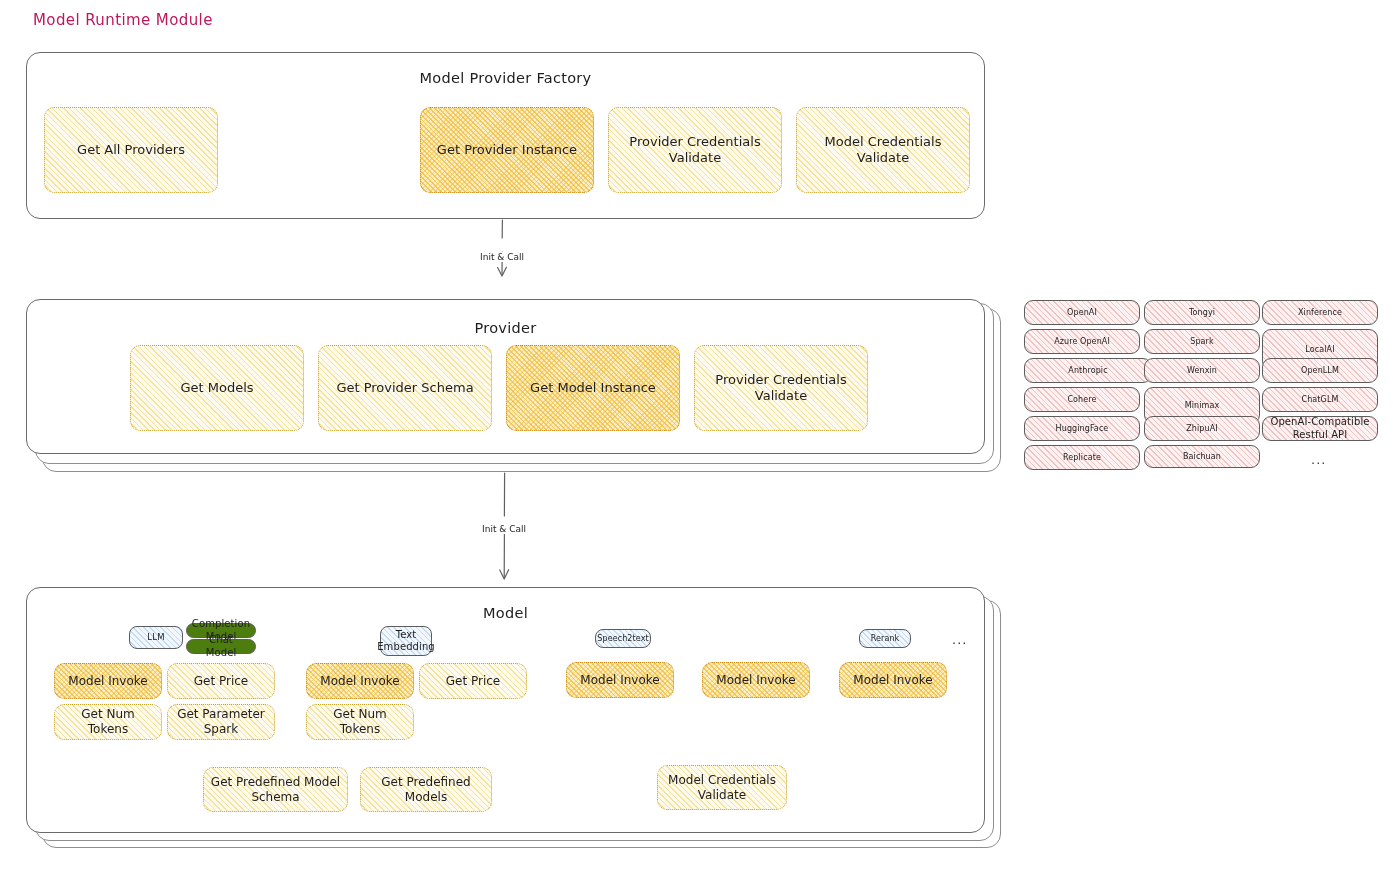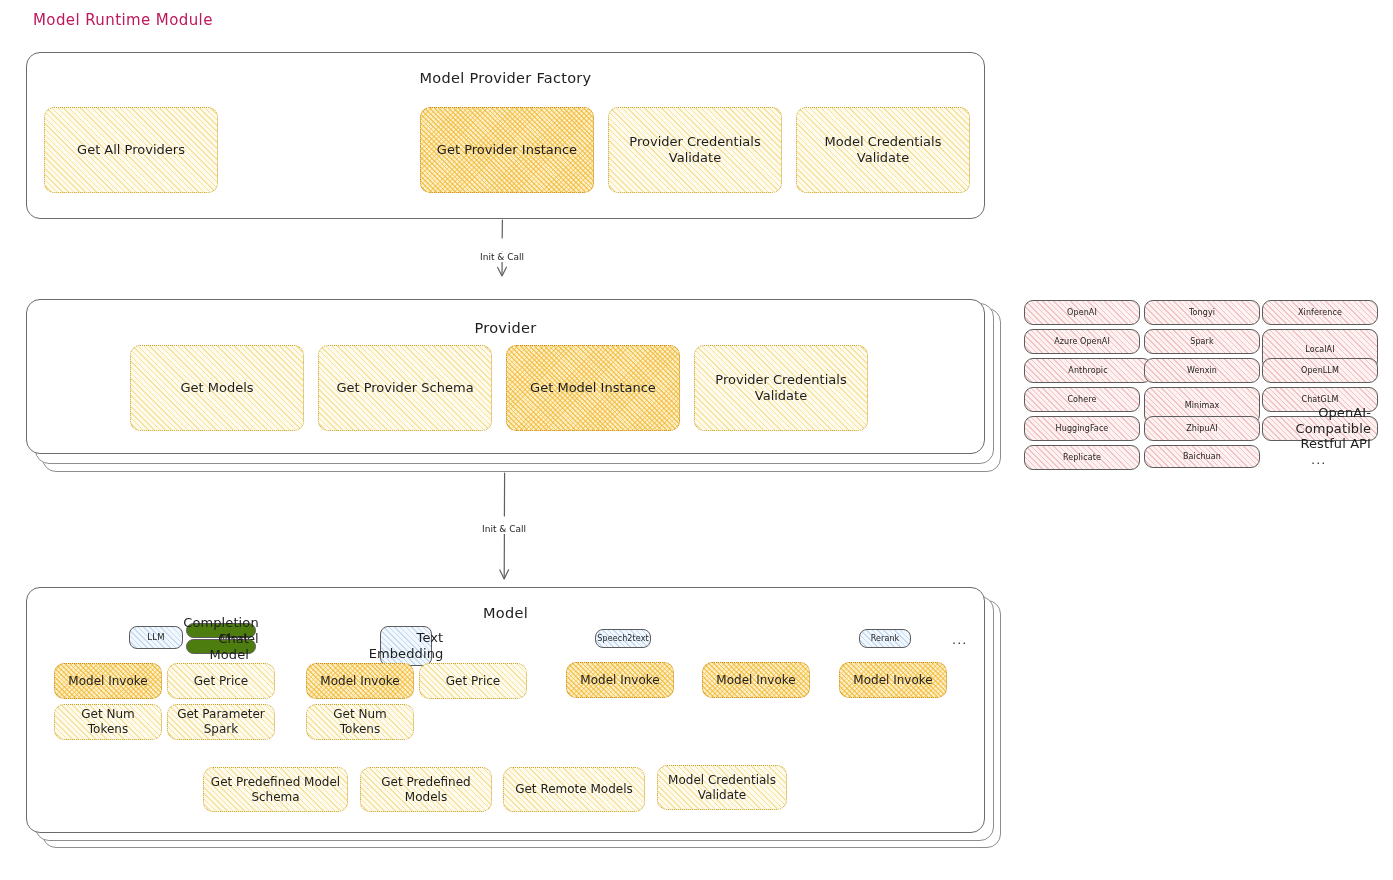--- a/index.html
+++ b/index.html
@@ -131,21 +131,21 @@
     border: 1.15px solid #5c5c5c;
     border-radius: 8px;
     background: #4d7c0f;
     color: #1e1e1e;
   }
 
   .fs-13 { font-size: 13px; }
   .fs-12 { font-size: 12px; }
   .fs-9  { font-size: 8.5px; letter-spacing: .2px; }
   .fs-8  { font-size: 8px;   letter-spacing: .1px; }
-  .fs-7  { font-size: 13px; letter-spacing: .1px; text-align: right; }
+  .fs-7  { font-size: 10px; letter-spacing: .1px; }
 
   
   .arrow { position: absolute; }
   .arrow-label {
     position: absolute;
     font-size: 9px;
     color: #1e1e1e;
     white-space: nowrap;
     transform: translateX(-50%);
     background: #ffffff;
@@ -298,21 +298,21 @@
   <div class="box yellow fs-12" style="left:167px; top:663px; width:108px; height:36px; z-index:2;">
     <span>Get Price</span>
     </div>
   <div class="box yellow fs-12" style="left:54px;  top:704px; width:108px; height:36px; z-index:2;">
     <span>Get Num Tokens</span>
     </div>
   <div class="box yellow fs-12" style="left:167px; top:704px; width:108px; height:36px; z-index:2;">
     <span>Get Parameter Spark</span>
     </div>
 
-  <div class="box blue fs-7" style="left:380px; top:626px; width:52px; height:40px; z-index:2;">
+  <div class="box blue fs-7" style="left:380px; top:626px; width:52px; height:30px; z-index:2;">
     <span>Text Embedding</span>
     </div>
 
   <div class="box orange fs-12" style="left:306px; top:663px; width:108px; height:36px; z-index:2;">
     <span>Model Invoke</span>
     </div>
   <div class="box yellow fs-12" style="left:419px; top:663px; width:108px; height:36px; z-index:2;">
     <span>Get Price</span>
     </div>
   <div class="box yellow fs-12" style="left:306px; top:704px; width:108px; height:36px; z-index:2;">
@@ -341,20 +341,17 @@
     </div>
 
   <div class="ellipsis" style="left:952px; top:632px; z-index:2;">...</div>
 
   <div class="box yellow fs-12" style="left:203px; top:767px; width:145px; height:45px; z-index:2;">
     <span>Get Predefined Model Schema</span>
     </div>
   <div class="box yellow fs-12" style="left:360px; top:767px; width:132px; height:45px; z-index:2;">
     <span>Get Predefined Models</span>
     </div>
-  <div class="box yellow fs-12" style="left:503px; top:767px; width:142px; height:45px; z-index:2;">
-    <span>Get Remote Models</span>
-    </div>
   <div class="box yellow fs-12" style="left:657px; top:765px; width:130px; height:45px; z-index:2;">
     <span>Model Credentials Validate</span>
     </div>
 
 </div>
 
 </body></html>

